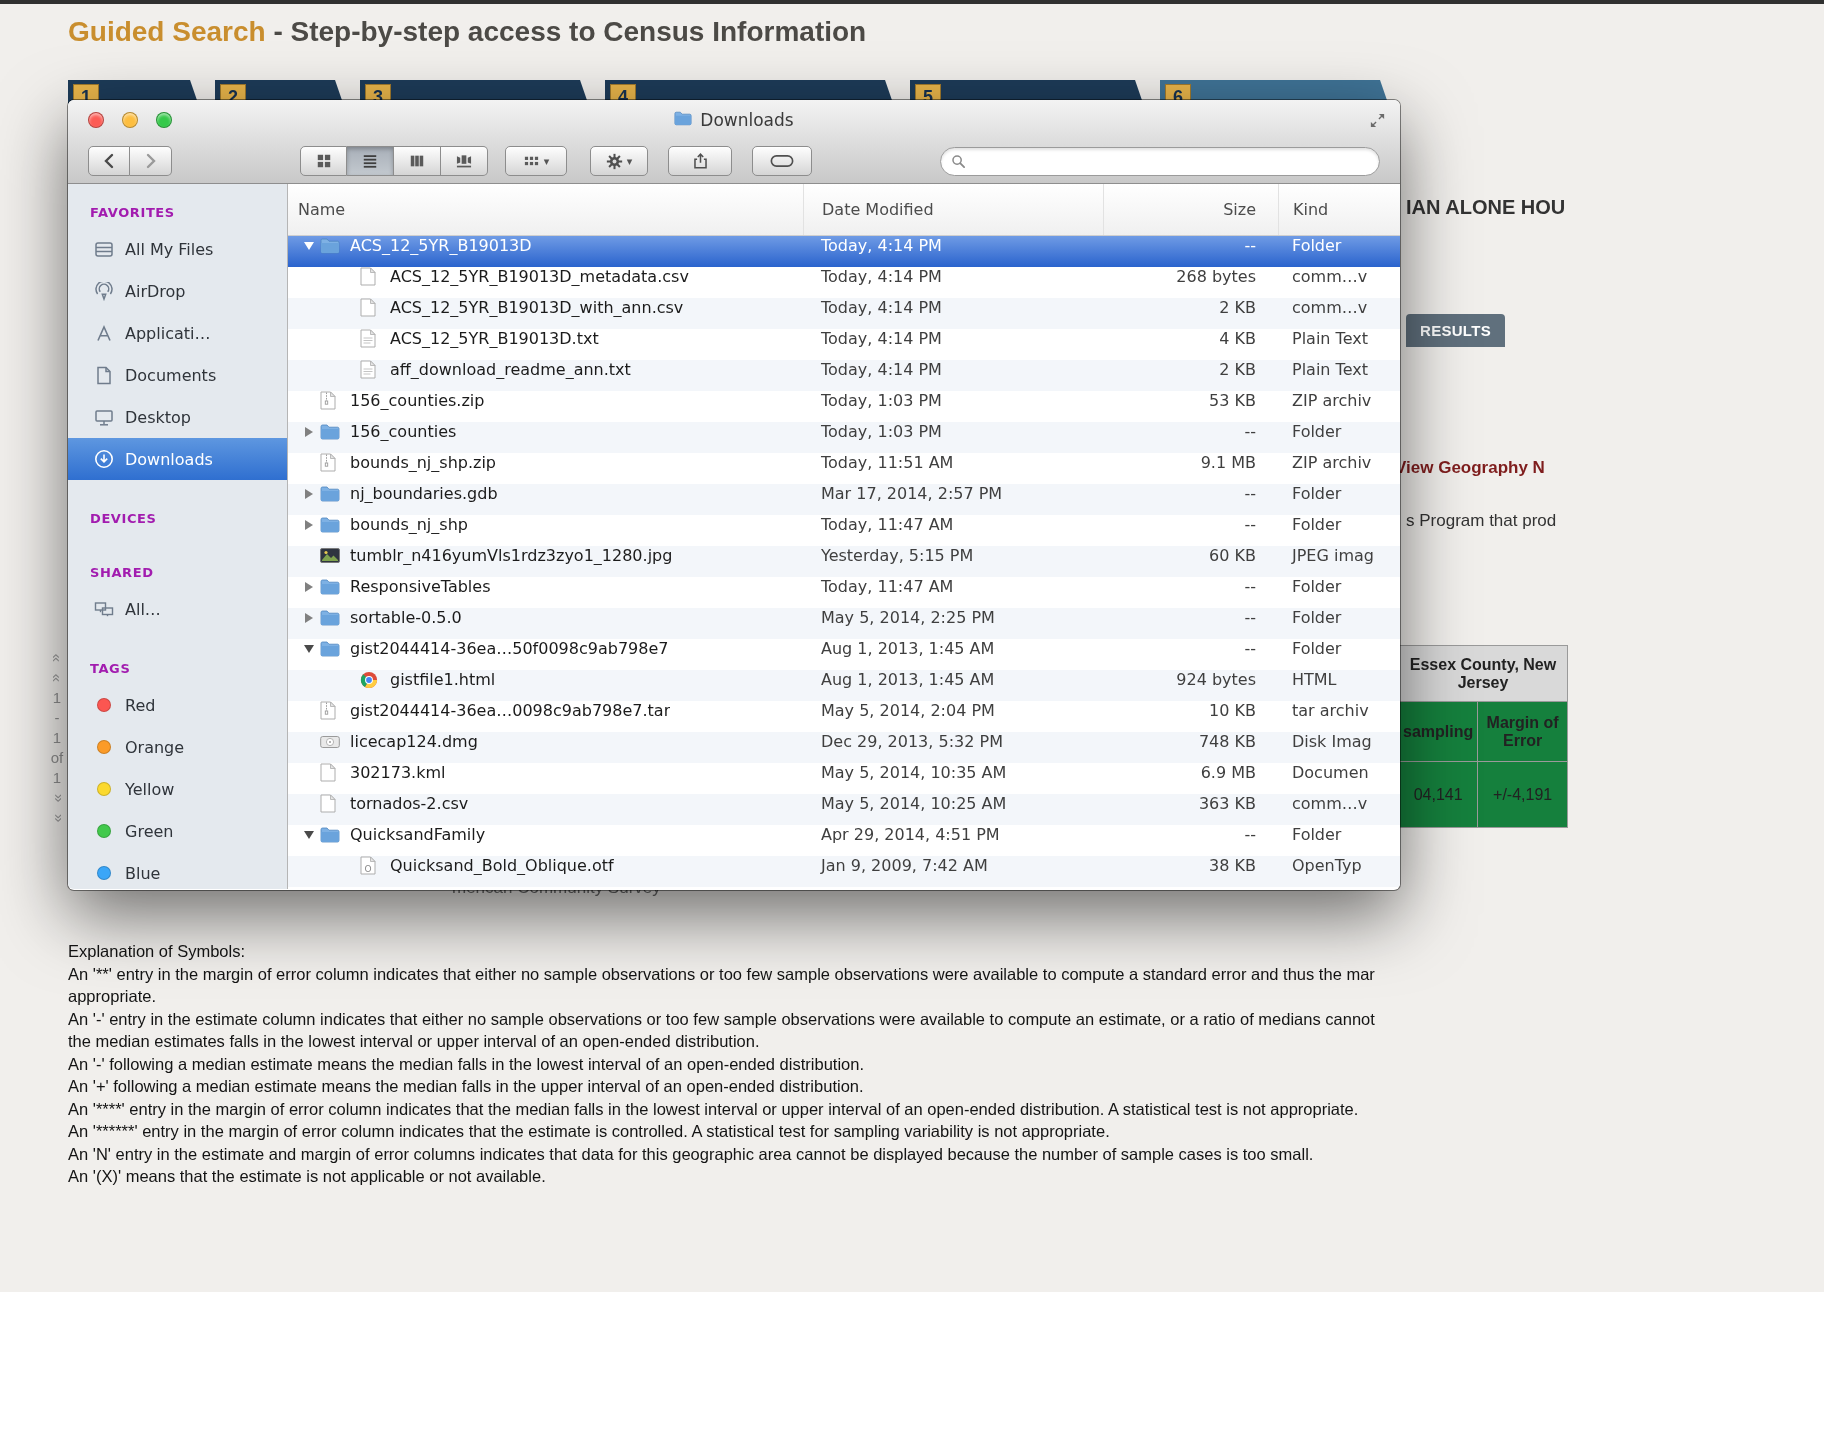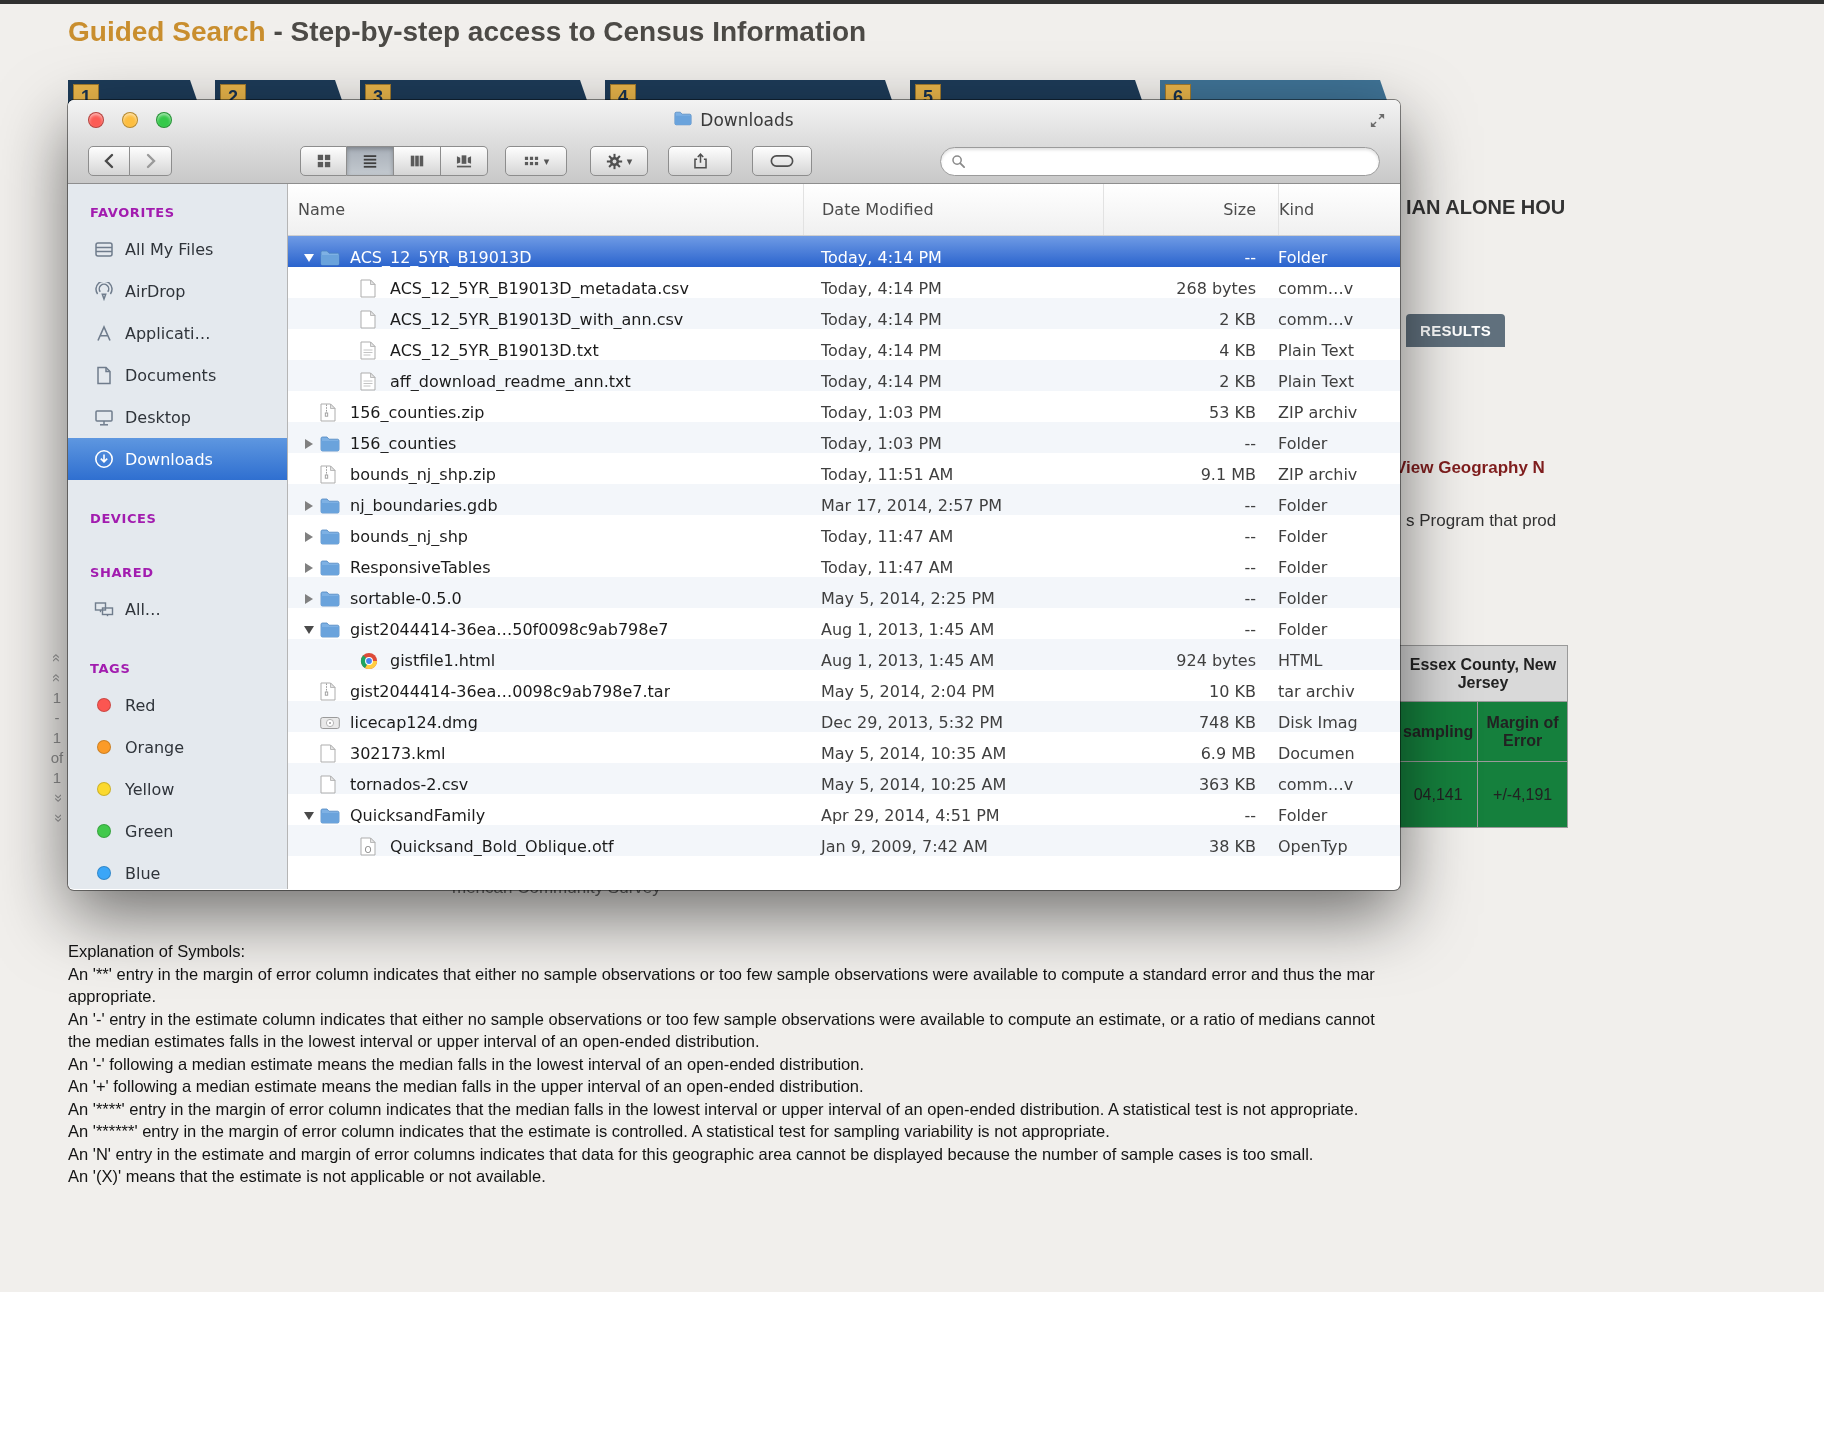--- a/index.html
+++ b/index.html
@@ -74,27 +74,27 @@
   .sb-icon{width:24px;display:flex;justify-content:center;align-items:center}
   .tag-dot{width:14px;height:14px;border-radius:50%;border:1px solid rgba(0,0,0,.18)}
   .sb-label{white-space:nowrap;overflow:hidden}
 
   .list{flex:1;display:flex;flex-direction:column;background:#fff;min-width:0}
   .list-header{height:52px;flex:0 0 52px;border-bottom:1px solid #cfcfcf;background:linear-gradient(#ffffff,#f0f0f0);
                display:flex;align-items:center;font-size:16px;color:#4c4c4c}
   .lh-cell{height:100%;display:flex;align-items:center;border-left:1px solid #e2e2e2;cursor:pointer}
   .lh-cell:first-child{border-left:none}
   .rows{flex:1;overflow:hidden}
-  .row{height:31px;display:flex;align-items:flex-end;font-size:16px;color:#1b1b1b;cursor:default}
+  .row{height:31px;display:flex;align-items:flex-start;font-size:16px;color:#1b1b1b;cursor:default}
   .row.alt{background:#f3f6fa}
   .row.selected{background:linear-gradient(#6f9be5,#2a63cd);color:#fff}
   .col-name{width:515px;flex:0 0 515px;padding-left:10px;display:flex;align-items:center;min-width:0}
   .col-date{width:300px;flex:0 0 300px;padding-left:18px;white-space:nowrap;overflow:hidden}
   .col-size{width:175px;flex:0 0 175px;justify-content:flex-end;text-align:right;padding-right:22px;white-space:nowrap}
-  .col-kind{flex:1;white-space:nowrap;overflow:hidden;min-width:0}
+  .col-kind{flex:1;padding-left:14px;white-space:nowrap;overflow:hidden;min-width:0}
   .row .col-date,.row .col-size,.row .col-kind{color:#3f3f3f}
   .row.selected .col-date,.row.selected .col-size,.row.selected .col-kind{color:#fff}
   .lh-cell.col-size{display:flex}
   .indent{flex:0 0 auto}
   .disc{width:22px;flex:0 0 22px;display:flex;justify-content:center;align-items:center}
   .disc i{display:block;width:0;height:0}
   .disc.closed i{border-left:8px solid #808080;border-top:5px solid transparent;border-bottom:5px solid transparent}
   .disc.open i{border-top:8px solid #4a4a4a;border-left:5px solid transparent;border-right:5px solid transparent}
   .row.selected .disc.open i{border-top-color:#fff}
   .ficon{width:22px;flex:0 0 22px;margin-right:8px;display:flex;align-items:center}
@@ -608,20 +608,37 @@
                   <path d="M1 2.5C1 1.7 1.6 1 2.4 1H7l2 2.2h8.6c.8 0 1.4.7 1.4 1.5v8.8c0 .8-.6 1.5-1.4 1.5H2.4C1.6 15 1 14.3 1 13.5z" fill="#7eb1e4" stroke="#4f86bf" stroke-width="0.8"></path>
                   <path d="M1 5h18v8.5c0 .8-.6 1.5-1.4 1.5H2.4C1.6 15 1 14.3 1 13.5z" fill="#6aa3dc"></path>
                 </svg>
               </span>
               <span class="fname">bounds_nj_shp</span>
             </div>
             <div class="cell col-date">Today, 11:47 AM</div>
             <div class="cell col-size">--</div>
             <div class="cell col-kind">Folder</div>
           </div>
+          <div class="row alt">
+            <div class="cell col-name">
+              <span class="indent" style="width: 0px;"></span>
+              <span class="disc none"></span>
+              <span class="ficon">
+                <svg width="20" height="15" viewBox="0 0 20 15">
+                  <rect x="0.5" y="0.5" width="19" height="14" rx="1.5" fill="#2e3440" stroke="#7a7a7a"></rect>
+                  <path d="M2 12l5-6 4 4 2.5-2.5L18 12v1H2z" fill="#7fa24e"></path>
+                  <circle cx="6" cy="4.5" r="1.6" fill="#e6c84f"></circle>
+                </svg>
+              </span>
+              <span class="fname">tumblr_n416yumVls1rdz3zyo1_1280.jpg</span>
+            </div>
+            <div class="cell col-date">Yesterday, 5:15 PM</div>
+            <div class="cell col-size">60 KB</div>
+            <div class="cell col-kind">JPEG imag</div>
+          </div>
           <div class="row">
             <div class="cell col-name">
               <span class="indent" style="width: 0px;"></span>
               <span class="disc closed">
                 <i></i>
               </span>
               <span class="ficon">
                 <svg width="20" height="16" viewBox="0 0 20 16">
                   <path d="M1 2.5C1 1.7 1.6 1 2.4 1H7l2 2.2h8.6c.8 0 1.4.7 1.4 1.5v8.8c0 .8-.6 1.5-1.4 1.5H2.4C1.6 15 1 14.3 1 13.5z" fill="#7eb1e4" stroke="#4f86bf" stroke-width="0.8"></path>
                   <path d="M1 5h18v8.5c0 .8-.6 1.5-1.4 1.5H2.4C1.6 15 1 14.3 1 13.5z" fill="#6aa3dc"></path>

